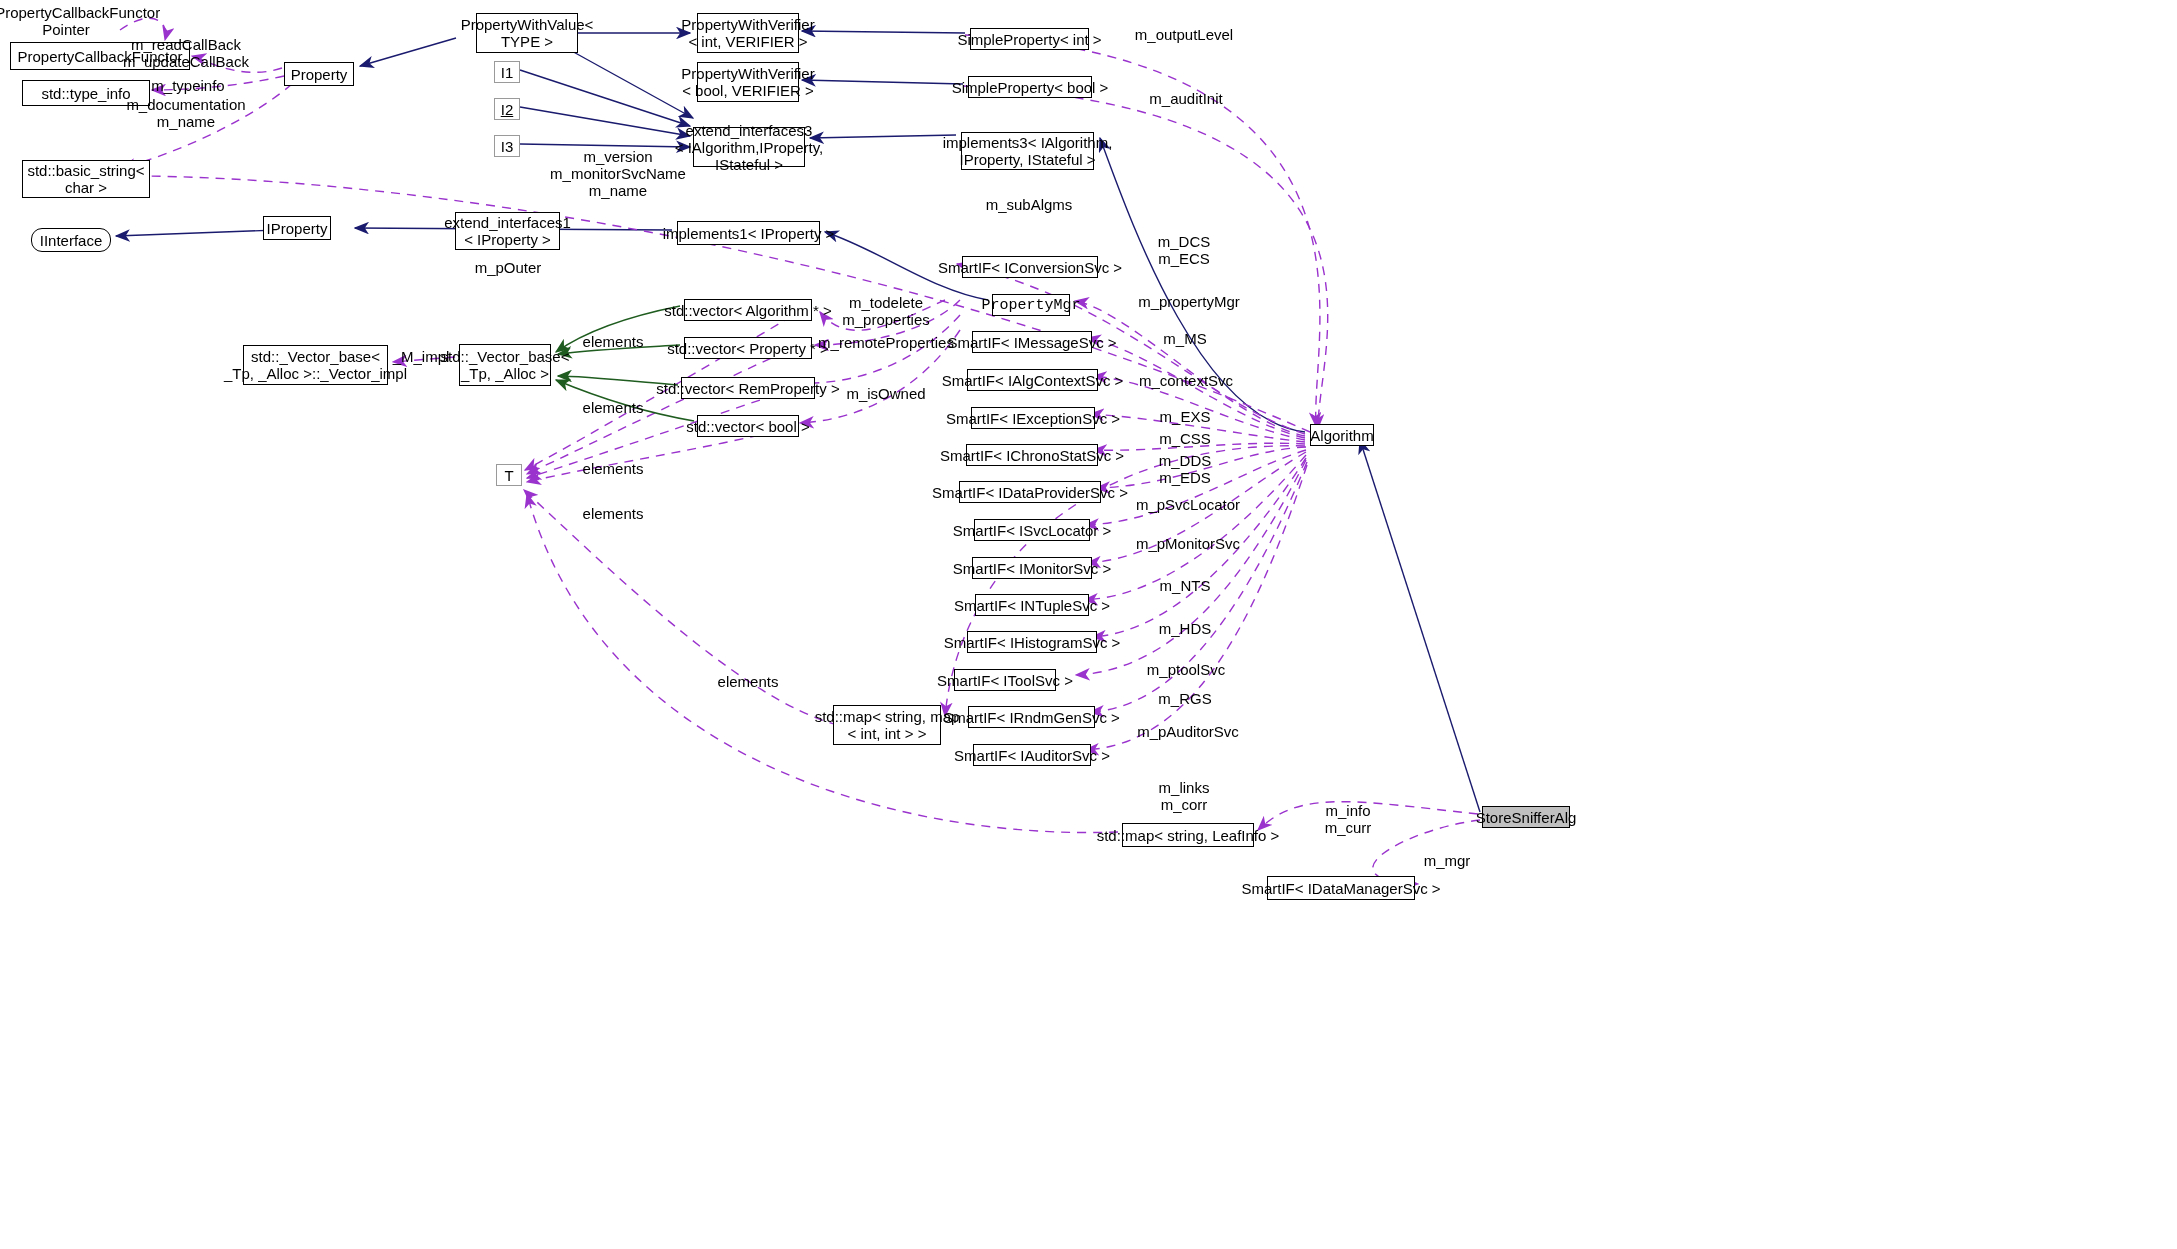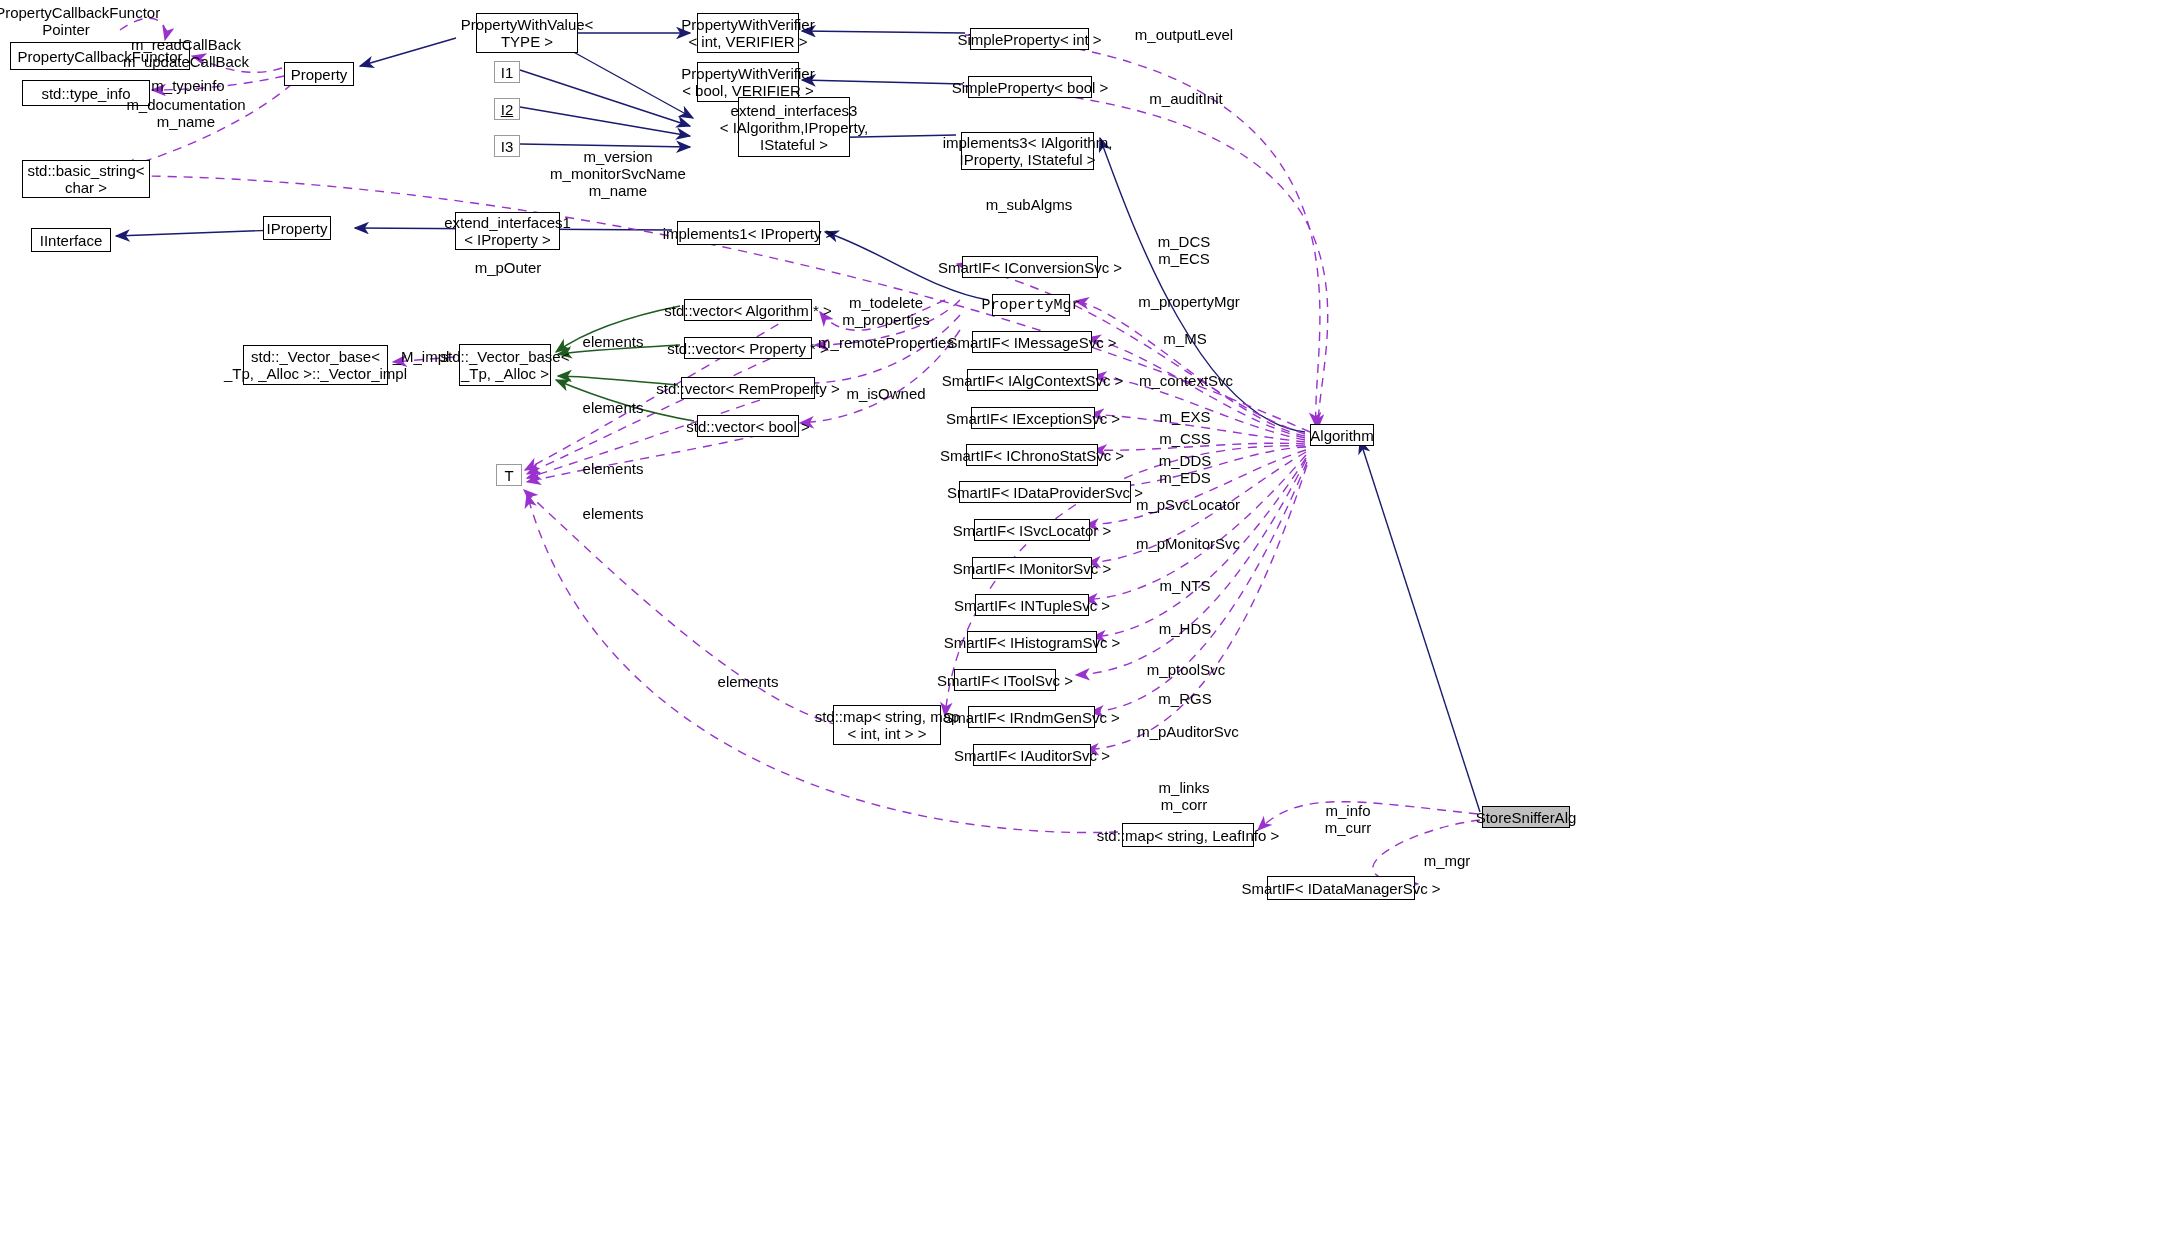--- a/index.html
+++ b/index.html
@@ -96,60 +96,60 @@
     <g stroke="#9a32cd" fill="none" stroke-width="1.4" stroke-dasharray="9,7" marker-end="url(#ah-purple)">
       <path d="M455,357 L393,362"></path>
     </g>
   </svg>
 
   <div id="nodes">
       <div class="node" style="left: 10px; top: 42px; width: 180px; height: 28px;">PropertyCallbackFunctor</div>
       <div class="node" style="left: 22px; top: 80px; width: 128px; height: 26px;">std::type_info</div>
       <div class="node" style="left: 22px; top: 160px; width: 128px; height: 38px;">std::basic_string&lt;
 char &gt;</div>
-      <div class="node" style="left: 31px; top: 228px; width: 80px; height: 24px;">IInterface</div>
+      <div class="node" style="left: 31px; top: 228px; width: 80px; height: 24px; border-radius: 11px;">IInterface</div>
       <div class="node" style="left: 284px; top: 62px; width: 70px; height: 24px;">Property</div>
       <div class="node" style="left: 263px; top: 216px; width: 68px; height: 24px;">IProperty</div>
       <div class="node" style="left: 243px; top: 345px; width: 145px; height: 40px;">std::_Vector_base&lt;
 _Tp, _Alloc &gt;::_Vector_impl</div>
       <div class="node" style="left: 476px; top: 13px; width: 102px; height: 40px;">PropertyWithValue&lt;
 TYPE &gt;</div>
       <div class="node tmpl" style="left: 494px; top: 61px; width: 26px; height: 22px;">I1</div>
       <div class="node tmpl" style="left: 494px; top: 98px; width: 26px; height: 22px; text-decoration: underline;">I2</div>
       <div class="node tmpl" style="left: 494px; top: 135px; width: 26px; height: 22px;">I3</div>
       <div class="node" style="left: 455px; top: 212px; width: 105px; height: 38px;">extend_interfaces1
 &lt; IProperty &gt;</div>
       <div class="node" style="left: 459px; top: 344px; width: 92px; height: 42px;">std::_Vector_base&lt;
 _Tp, _Alloc &gt;</div>
       <div class="node tmpl" style="left: 496px; top: 464px; width: 26px; height: 22px;">T</div>
       <div class="node" style="left: 697px; top: 13px; width: 102px; height: 40px;">PropertyWithVerifier
 &lt; int, VERIFIER &gt;</div>
       <div class="node" style="left: 697px; top: 62px; width: 102px; height: 40px;">PropertyWithVerifier
 &lt; bool, VERIFIER &gt;</div>
-      <div class="node" style="left: 693px; top: 97px; width: 112px; height: 60px; margin-left: 45px;">extend_interfaces3
+      <div class="node" style="left: 693px; top: 127px; width: 112px; height: 40px;">extend_interfaces3
 &lt; IAlgorithm,IProperty,
 IStateful &gt;</div>
       <div class="node" style="left: 677px; top: 221px; width: 143px; height: 24px;">implements1&lt; IProperty &gt;</div>
       <div class="node" style="left: 684px; top: 299px; width: 128px; height: 22px;">std::vector&lt; Algorithm * &gt;</div>
       <div class="node" style="left: 684px; top: 337px; width: 128px; height: 22px;">std::vector&lt; Property * &gt;</div>
       <div class="node" style="left: 681px; top: 377px; width: 134px; height: 22px;">std::vector&lt; RemProperty &gt;</div>
       <div class="node" style="left: 697px; top: 415px; width: 102px; height: 22px;">std::vector&lt; bool &gt;</div>
       <div class="node" style="left: 833px; top: 705px; width: 108px; height: 40px;">std::map&lt; string, map
 &lt; int, int &gt; &gt;</div>
       <div class="node" style="left: 970px; top: 28px; width: 119px; height: 22px;">SimpleProperty&lt; int &gt;</div>
       <div class="node" style="left: 968px; top: 76px; width: 124px; height: 22px;">SimpleProperty&lt; bool &gt;</div>
       <div class="node" style="left: 961px; top: 132px; width: 133px; height: 38px;">implements3&lt; IAlgorithm,
 IProperty, IStateful &gt;</div>
       <div class="node" style="left: 962px; top: 256px; width: 136px; height: 22px;">SmartIF&lt; IConversionSvc &gt;</div>
       <div class="node" style="left: 992px; top: 294px; width: 78px; height: 22px; font-family: Liberation Mono, monospace;">PropertyMgr</div>
       <div class="node" style="left: 972px; top: 331px; width: 120px; height: 22px;">SmartIF&lt; IMessageSvc &gt;</div>
       <div class="node" style="left: 967px; top: 369px; width: 131px; height: 22px;">SmartIF&lt; IAlgContextSvc &gt;</div>
       <div class="node" style="left: 971px; top: 407px; width: 124px; height: 22px;">SmartIF&lt; IExceptionSvc &gt;</div>
       <div class="node" style="left: 966px; top: 444px; width: 132px; height: 22px;">SmartIF&lt; IChronoStatSvc &gt;</div>
-      <div class="node" style="left: 959px; top: 481px; width: 172px; height: 22px;">SmartIF&lt; IDataProviderSvc &gt;</div>
+      <div class="node" style="left: 959px; top: 481px; width: 142px; height: 22px;">SmartIF&lt; IDataProviderSvc &gt;</div>
       <div class="node" style="left: 974px; top: 519px; width: 116px; height: 22px;">SmartIF&lt; ISvcLocator &gt;</div>
       <div class="node" style="left: 972px; top: 557px; width: 120px; height: 22px;">SmartIF&lt; IMonitorSvc &gt;</div>
       <div class="node" style="left: 975px; top: 594px; width: 114px; height: 22px;">SmartIF&lt; INTupleSvc &gt;</div>
       <div class="node" style="left: 967px; top: 631px; width: 130px; height: 22px;">SmartIF&lt; IHistogramSvc &gt;</div>
       <div class="node" style="left: 954px; top: 669px; width: 102px; height: 22px;">SmartIF&lt; IToolSvc &gt;</div>
       <div class="node" style="left: 968px; top: 706px; width: 127px; height: 22px;">SmartIF&lt; IRndmGenSvc &gt;</div>
       <div class="node" style="left: 973px; top: 744px; width: 118px; height: 22px;">SmartIF&lt; IAuditorSvc &gt;</div>
       <div class="node" style="left: 1122px; top: 823px; width: 132px; height: 24px;">std::map&lt; string, LeafInfo &gt;</div>
       <div class="node" style="left: 1310px; top: 424px; width: 64px; height: 22px;">Algorithm</div>
       <div class="node" style="left: 1267px; top: 876px; width: 148px; height: 24px;">SmartIF&lt; IDataManagerSvc &gt;</div>

